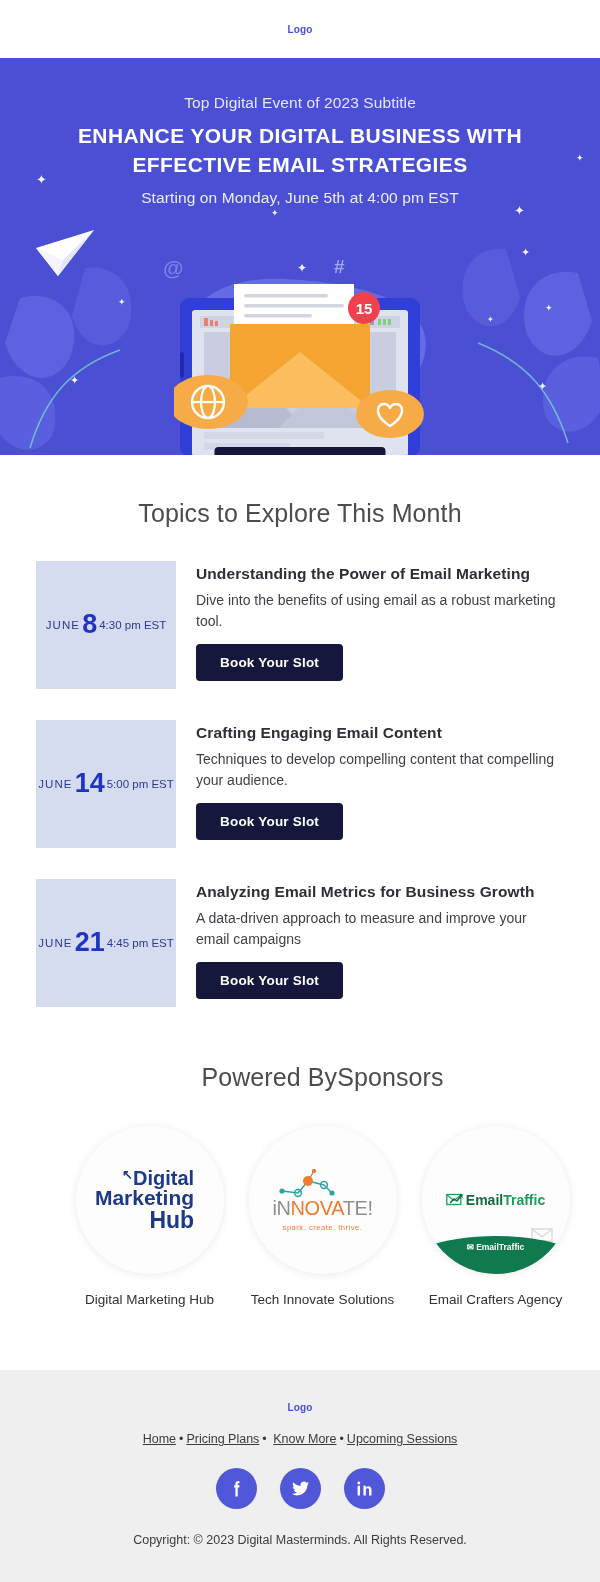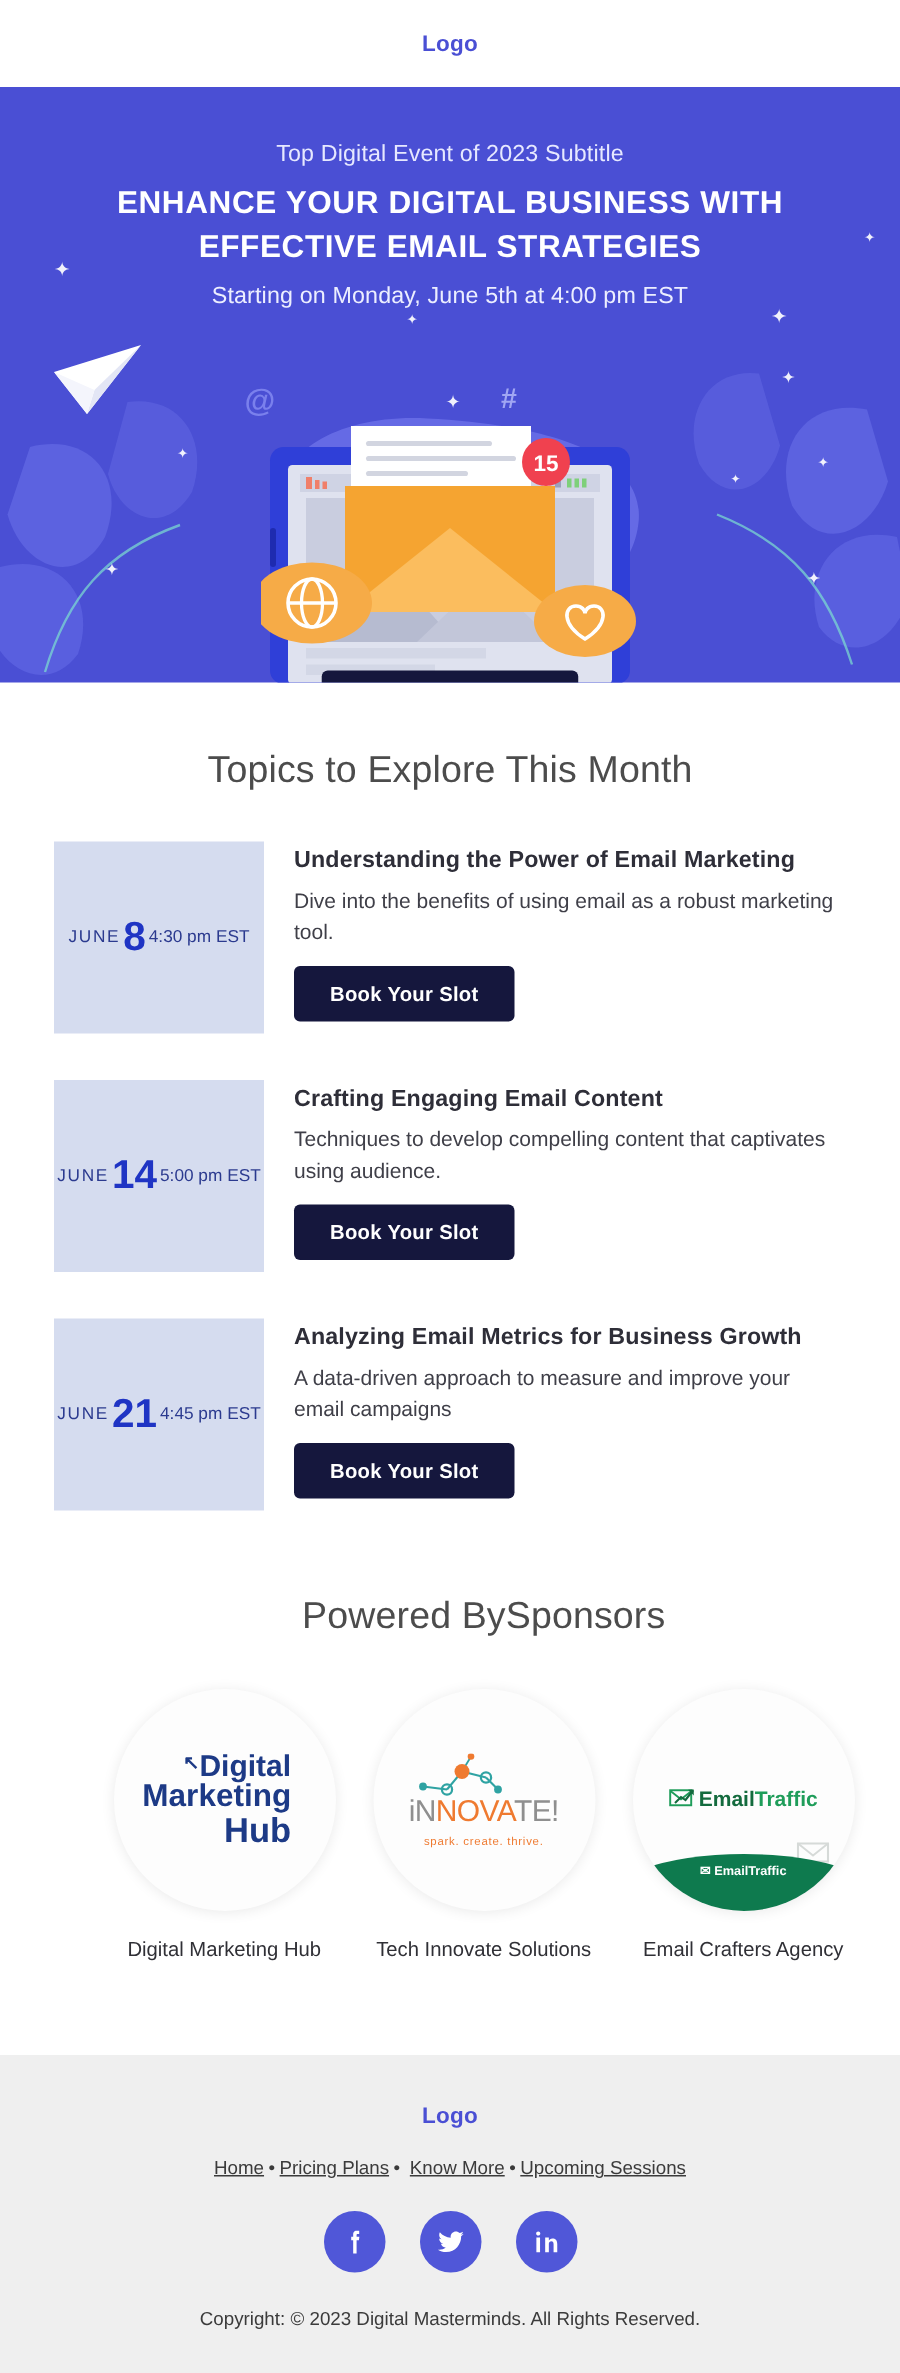--- a/index.html
+++ b/index.html
@@ -11,21 +11,21 @@
     color:#3a3a3a;
   }
 
   
   .topbar {
     height:58px;
     display:flex; align-items:center; justify-content:center;
     background:#ffffff;
   }
   .logo-text {
-    font-size:15px; font-weight:bold; color:#4a4fd4; letter-spacing:.2px;
+    font-size:10px; font-weight:bold; color:#4a4fd4; letter-spacing:.2px;
   }
 
   
   .hero {
     position:relative;
     height:397px;
     background:#4a4fd4;
     overflow:hidden;
     text-align:center;
   }
@@ -289,21 +289,21 @@
     </div>
 
     <div class="topic-row">
       <div class="date-card">
         <div class="date-month">JUNE</div>
         <div class="date-day">14</div>
         <div class="date-time">5:00 pm EST</div>
       </div>
       <div class="topic-body">
         <div class="topic-title">Crafting Engaging Email Content</div>
-        <div class="topic-desc">Techniques to develop compelling content that captivates using audience.</div>
+        <div class="topic-desc">Techniques to develop compelling content that compelling your audience.</div>
         <button class="book-btn">Book Your Slot</button>
       </div>
     </div>
 
     <div class="topic-row">
       <div class="date-card">
         <div class="date-month">JUNE</div>
         <div class="date-day">21</div>
         <div class="date-time">4:45 pm EST</div>
       </div>

